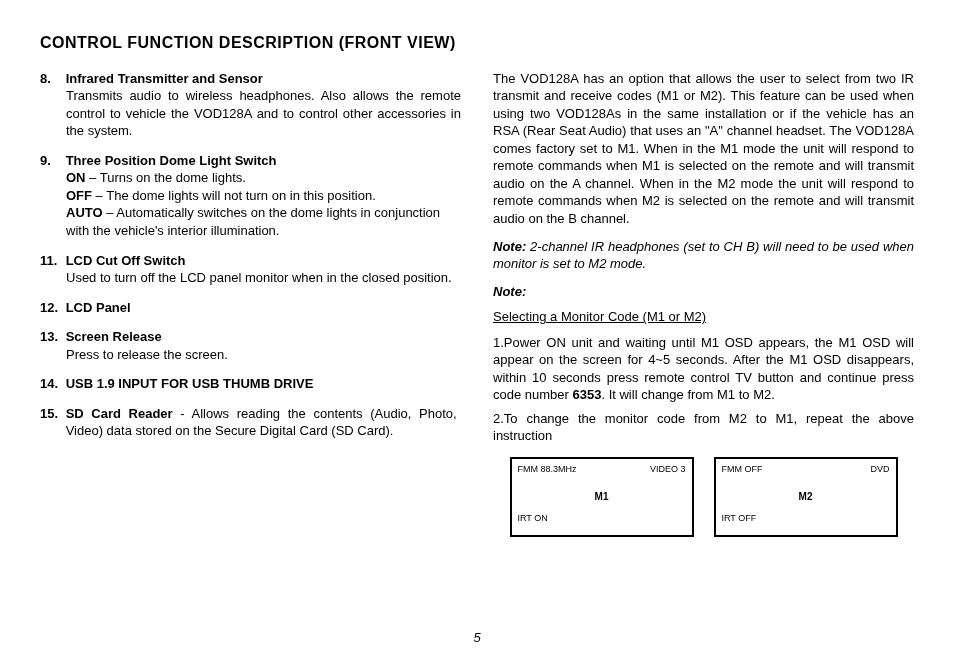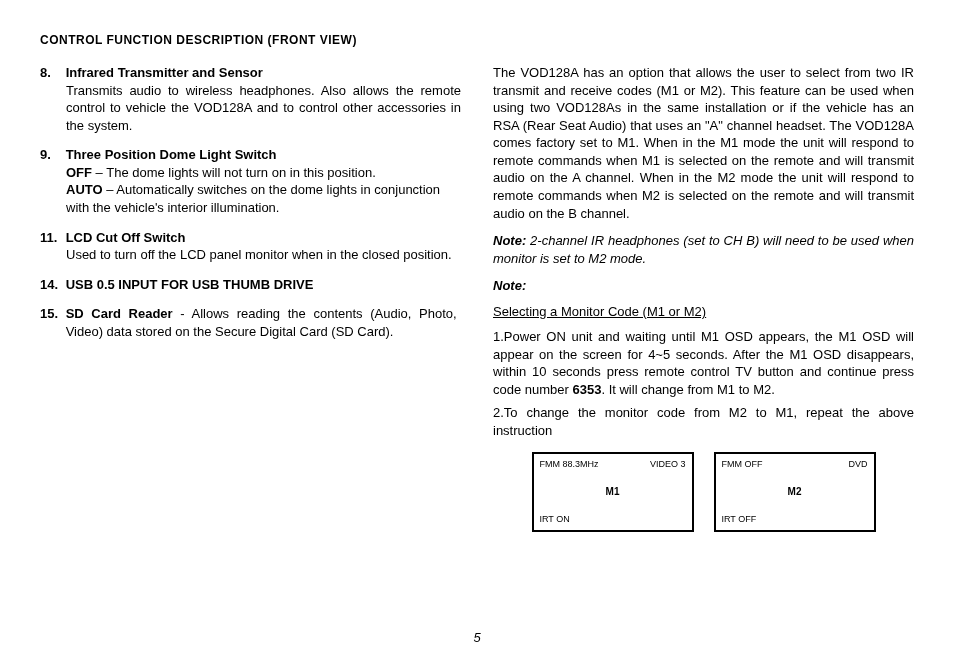--- a/index.html
+++ b/index.html
@@ -13,21 +13,21 @@
   }
   .page {
     width: 954px;
     height: 657px;
     position: relative;
     box-sizing: border-box;
     padding: 32px 40px 24px 40px;
   }
   .title {
     font-weight: bold;
-    font-size: 12px;
+    font-size: 16px;
     letter-spacing: 0.5px;
     margin-bottom: 16px;
   }
   .columns {
     display: flex;
     gap: 32px;
     margin-top: 8px;
   }
   .col {
     flex: 1;
@@ -87,30 +87,30 @@
     text-align: justify;
     margin-bottom: 6px;
   }
   .osd-row {
     display: flex;
     gap: 20px;
     justify-content: center;
     margin-top: 8px;
   }
   .osd-box {
-    width: 162px;
+    width: 184px;
     height: 80px;
     border: 2px solid #000;
     position: relative;
     box-sizing: border-box;
     font-size: 9px;
   }
   .osd-box .tl { position: absolute; top: 4px; left: 6px; }
   .osd-box .tr { position: absolute; top: 4px; right: 6px; }
-  .osd-box .bl { position: absolute; bottom: 4px; left: 6px; }
+  .osd-box .bl { position: absolute; bottom: 11px; left: 6px; }
   .osd-box .center {
     position: absolute;
     left: 0; right: 0; top: 0; bottom: 0;
     display: flex;
     align-items: center;
     justify-content: center;
     font-size: 10px;
     font-weight: bold;
   }
   .page-number {
@@ -140,40 +140,54 @@
         </span>
         <div class="sub-body">Transmits audio to wireless headphones. Also allows the remote control to vehicle the VOD128A and to control other accessories in the system.</div>
       </div>
 
       <div class="list-item">
         <span class="num">9.</span>
         <span class="content">
           <span class="heading">Three Position Dome Light Switch</span>
         </span>
         <div class="sub-body2">
+          <div><span class="bolded">ON</span><span> – Turns on the dome lights.</span></div>
           <div><span class="bolded">OFF</span><span> – The dome lights will not turn on in this position.</span></div>
           <div><span class="bolded">AUTO</span><span> – Automatically switches on the dome lights in conjunction with the vehicle's interior illumination.</span></div>
         </div>
       </div>
 
 
       <div class="list-item">
         <span class="num">11.</span>
         <span class="content">
           <span class="heading">LCD Cut Off Switch</span>
         </span>
         <div class="sub-body">Used to turn off the LCD panel monitor when in the closed position.</div>
       </div>
 
-
+      <div class="list-item">
+        <span class="num">12.</span>
+        <span class="content">
+          <span class="heading">LCD Panel</span>
+        </span>
+      </div>
+
+      <div class="list-item">
+        <span class="num">13.</span>
+        <span class="content">
+          <span class="heading">Screen Release</span>
+        </span>
+        <div class="sub-body">Press to release the screen.</div>
+      </div>
 
       <div class="list-item">
         <span class="num">14.</span>
         <span class="content">
-          <span class="heading">USB 0.5 INPUT FOR USB THUMB DRIVE</span>
+          <span class="heading">USB 1.9 INPUT FOR USB THUMB DRIVE</span>
         </span>
       </div>
 
       <div class="list-item">
         <span class="num">15.</span>
         <span class="content">
           <span class="heading">SD Card Reader</span><span> - Allows reading the contents (Audio, Photo, Video) data stored on the Secure Digital Card (SD Card).</span>
         </span>
       </div>
 

